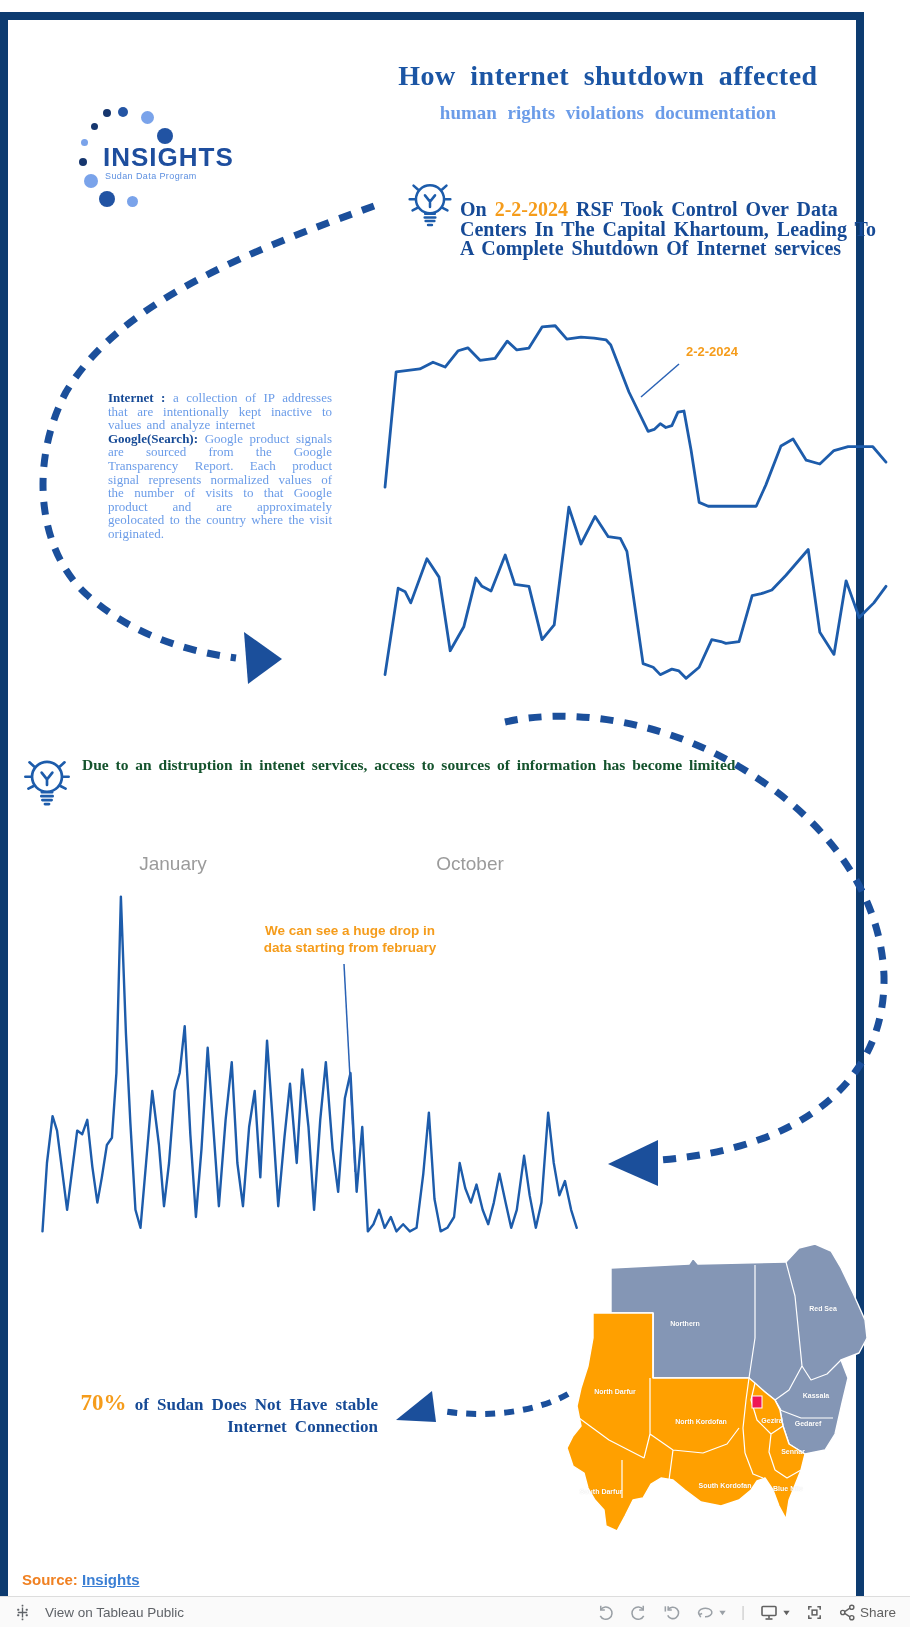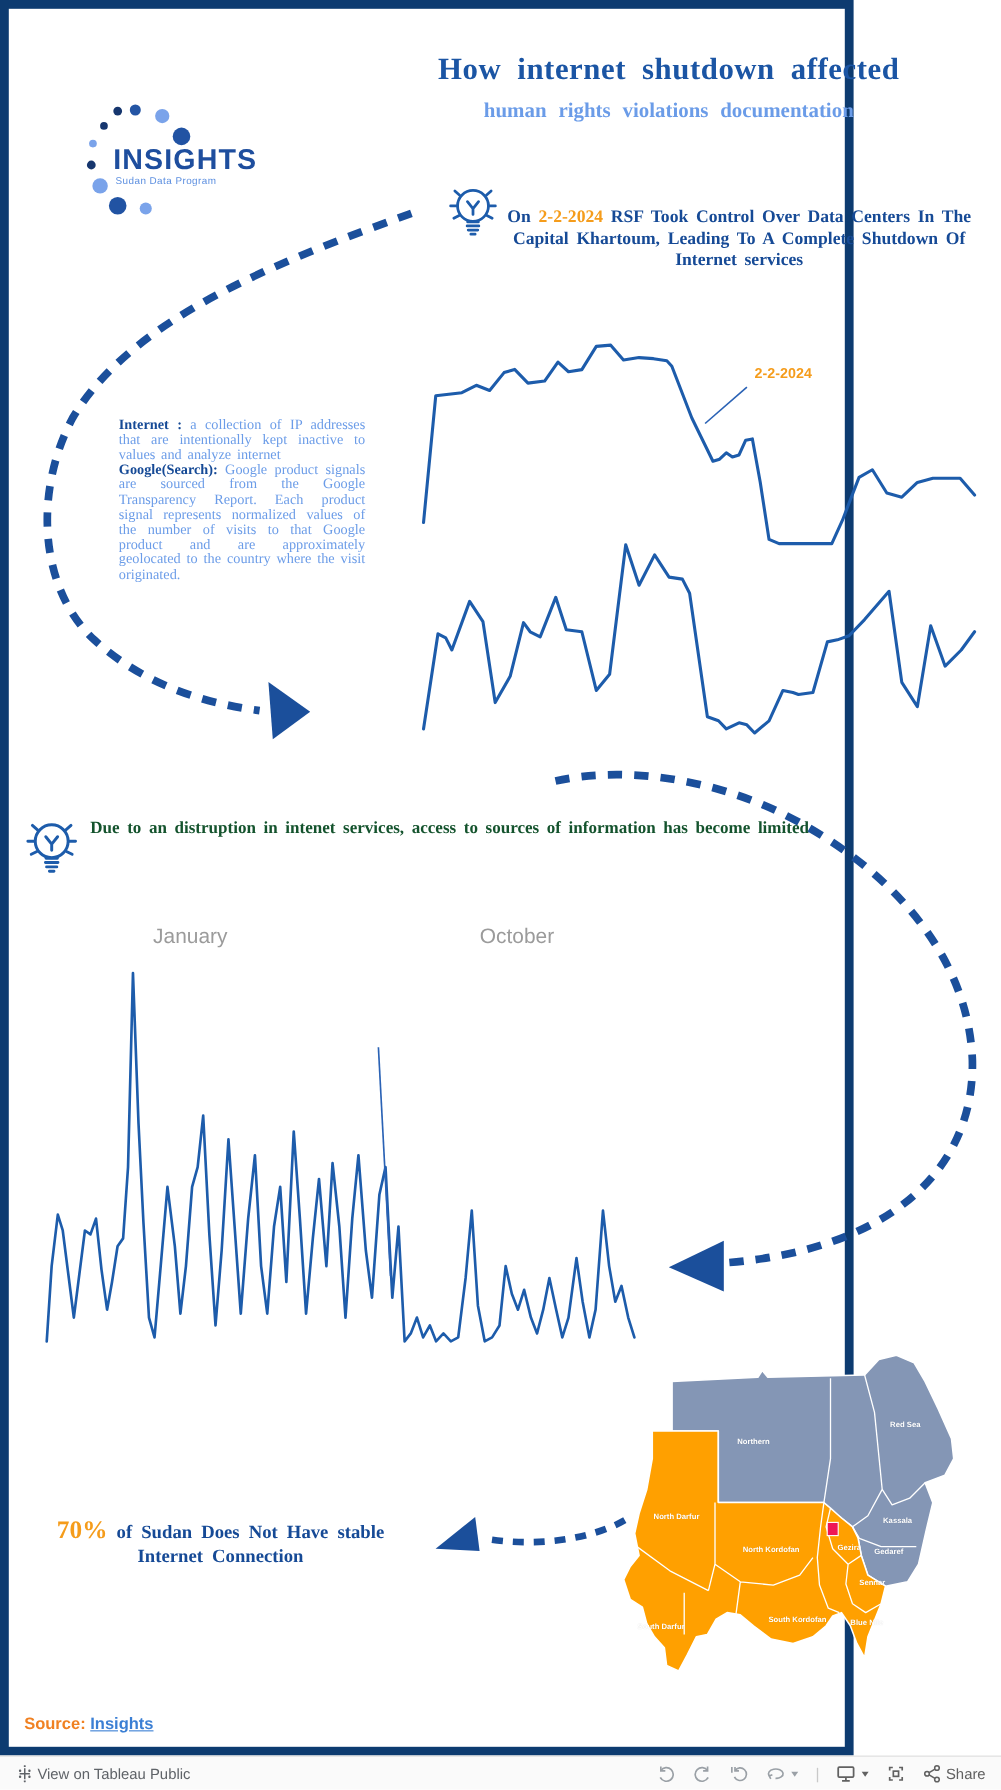--- a/index.html
+++ b/index.html
@@ -3,40 +3,40 @@
 <meta charset="utf-8">
 <style>
   :root{
     --navy:#0d3b70; --blue:#1b55a4; --blue-light:#6b9ce8; --line:#1d5cab;
     --orange:#f59c1b; --orange-deep:#f08122; --map-orange:#FFA000; --map-gray:#8496B5;
     --red:#ef1655; --label-gray:#9b9b9b; --footer-gray:#5f6368; --icon-gray:#9aa0a6; --icon-dark:#616161;
   }
   *{margin:0;padding:0;box-sizing:border-box}
   html,body{width:910px;height:1627px;background:#fff;overflow:hidden}
   #app{position:relative;width:910px;height:1627px;font-family:"Liberation Sans",sans-serif;background:#fff}
-  .board{position:absolute;left:0;top:0;width:776px;height:1596px;border:8px solid var(--navy);background:#fff}
+  .board{position:absolute;left:0;top:12px;width:864px;height:1596px;border:8px solid var(--navy);background:#fff}
   .abs{position:absolute}
   .serif{font-family:"Liberation Serif",serif;font-weight:bold}
 
   
   .title1{left:290px;top:40px;width:620px;text-align:center;font-size:28px;color:var(--blue);word-spacing:7px;letter-spacing:.5px}
   .title2{left:290px;top:82px;width:620px;text-align:center;font-size:19px;color:var(--blue-light);word-spacing:6px}
 
   
   .logo-name{left:95px;top:122px;font-size:26px;font-weight:bold;color:#1e4e9e;letter-spacing:1px;font-family:"Liberation Sans",sans-serif}
   .logo-tag{left:97px;top:151px;font-size:9px;color:#5c8fe0;letter-spacing:.4px}
   .dot{position:absolute;border-radius:50%}
 
   
-  .fact1{left:452px;top:180px;width:424px;text-align:center;font-size:16px;line-height:19.5px;color:#164a96;word-spacing:3px}
+  .fact1{left:452px;top:180px;width:424px;text-align:left;font-size:20px;line-height:19.5px;color:#164a96;word-spacing:3px}
   .fact1 .hl{color:var(--orange)}
   .defs{left:100px;top:371px;width:224px;font-family:"Liberation Serif",serif;font-size:13px;line-height:13.6px;color:var(--blue-light);text-align:justify;word-spacing:2px}
   .defs b{color:#164a96;font-weight:bold}
   .fact2{left:74px;top:736px;width:700px;font-size:15.5px;color:#14532d;word-spacing:3px;white-space:nowrap}
-  .fact3{left:15px;top:1372px;width:355px;text-align:center;font-size:17px;line-height:22px;color:#164a96;word-spacing:4px}
+  .fact3{left:15px;top:1372px;width:355px;text-align:right;font-size:17px;line-height:22px;color:#164a96;word-spacing:4px}
   .fact3 .stat{font-size:23px;color:var(--orange)}
 
   
   .ann-date{left:678px;top:324px;font-size:13px;font-weight:600;color:var(--orange)}
   .ann-drop{left:246px;top:902px;width:192px;text-align:center;font-size:13.5px;line-height:17px;font-weight:600;color:var(--orange)}
   .note{left:577px;top:914px;width:266px;text-align:center;font-size:14px;line-height:19px;font-weight:600;color:#1c55a5}
   .month{font-size:19px;color:var(--label-gray);transform:translateX(-50%)}
 
   svg.chart{position:absolute;overflow:visible}
   #decor{position:absolute;left:0;top:0;pointer-events:none}
@@ -46,21 +46,21 @@
   .map-wrap{left:535px;top:1218px;width:330px;height:300px}
   .map-label{position:absolute;transform:translate(-50%,-50%);font-size:7px;font-weight:bold;color:#fff;white-space:nowrap;text-shadow:0 0 1px rgba(0,0,0,.15)}
 
   
   .source{left:14px;top:1551px;font-size:15px;font-weight:bold}
   .source .lbl{color:var(--orange-deep)}
   .source a{color:#3b7fd4;text-decoration:underline}
 
   
   .footer{position:absolute;left:0;top:1596px;width:910px;height:31px;background:#fafafa;border-top:1px solid #ddd;display:flex;align-items:center;justify-content:space-between;padding:0 14px}
-  .f-left{display:flex;align-items:center;gap:3px;color:var(--footer-gray);font-size:13.5px}
+  .f-left{display:flex;align-items:center;gap:14px;color:var(--footer-gray);font-size:13.5px}
   .f-right{display:flex;align-items:center;gap:14px;color:var(--icon-gray)}
   .f-right .sep{color:#c9c9c9;font-size:14px}
   .f-right .grp{display:flex;align-items:center;gap:3px}
   .share-lbl{font-size:13.5px;color:var(--icon-dark)}
   .fbtn{display:flex;align-items:center;cursor:pointer}
 </style>
 </head>
 <body>
 
 <div id="app">
@@ -108,20 +108,21 @@
       </svg>
     <div class="abs ann-date">2-2-2024</div>
 
     <div class="abs serif fact2">Due to an distruption in intenet services, access to sources of information has become limited</div>
 
     <div class="abs month" style="left:165px;top:833px">January</div>
     <div class="abs month" style="left:462px;top:833px">October</div>
     <svg class="chart" style="left:30px;top:855px" width="560" height="360" viewBox="0 0 100 100" preserveAspectRatio="none">
         <polyline points="0.8,99 1.6,80 2.6,67 3.4,71 4.3,82 5.2,93 6.1,82 7,71 7.9,72 8.8,68 9.7,81 10.6,91 11.4,84 12.3,75 13.2,73 14,55 14.8,6 15.7,44 16.5,69 17.4,93 18.3,98 19.3,80 20.4,60 21.6,75 22.5,92 23.4,80 24.4,60 25.3,55 26.2,42 27.2,72 28.2,95 29.2,76 30.3,48 31.3,70 32.3,92 33.5,68 34.6,52 35.6,80 36.6,92 37.7,70 38.7,60 39.7,84 40.9,46 41.9,68 42.9,92 44,73 45,58 46.2,80 47.2,54 48.3,70 49.3,93 50.4,68 51.4,52 52.6,76 53.6,88 54.8,62 55.8,55 56.9,88 57.9,70 58.9,99 59.9,97 60.9,93 61.9,98 63,95 64,99 65.2,97 66.4,99 67.6,98 68.8,83 69.8,66 70.8,90 71.9,99 73.1,98 74.3,95 75.3,80 76.3,87 77.3,91 78.3,86 79.4,93 80.4,97 81.4,91 82.4,83 83.5,91 84.5,98 85.5,93 86.8,78 87.8,89 88.9,98 89.9,91 91.1,66 92.1,80 93.1,89 94.1,85 95.2,93 96.2,98" fill="none" stroke="#1d5cab" stroke-width="2.4" stroke-linejoin="round" stroke-linecap="round" vector-effect="non-scaling-stroke"></polyline>
       </svg>
+    <div class="abs ann-drop">We can see a huge drop in data starting from february</div>
 
     <div class="abs serif fact3">
       <span class="stat">70%</span><span> of Sudan Does Not Have  stable Internet Connection</span>
     </div>
 
     <div class="abs map-wrap">
       <svg width="330" height="300" viewBox="0 0 330 300">
         <path fill="var(--map-gray)" stroke="#fff" stroke-width="1.4" stroke-linejoin="round" d="M68,30 L146,26 L150,20 L155,26 L243,24 L256,10 L272,6 L288,13 L298,30 L310,55 L322,82 L324,100 L316,115 L298,122 L305,140 L299,165 L292,196 L282,212 L262,216 L246,206 L240,188 L237,172 L232,162 L222,154 L210,146 L206,140 L110,140 L110,75 L68,75 Z"></path>
         <path fill="var(--map-orange)" stroke="#fff" stroke-width="1.4" stroke-linejoin="round" d="M50,75 L110,75 L110,140 L206,140 L212,145 L222,154 L232,162 L237,172 L240,188 L246,206 L262,216 L258,232 L252,247 L246,262 L243,281 L236,268 L230,252 L222,240 L214,243 L208,252 L196,262 L178,268 L158,264 L142,252 L130,242 L118,240 L108,246 L100,260 L90,262 L82,278 L74,293 L63,288 L61,272 L52,262 L45,250 L41,235 L30,228 L24,210 L30,198 L38,188 L34,168 L38,150 L45,128 L50,100 Z"></path>
         <path fill="none" stroke="#fff" stroke-width="1.2" stroke-linejoin="round" d="M110,75 L110,140 M107,140 L107,196 L101,220 M36,180 L66,202 L101,220 M107,196 L130,212 L160,215 L184,206 L196,190 M206,140 L203,162 L200,190 L202,215 M202,215 L210,236 L220,240 M130,212 L126,242 M212,145 L208,162 L214,182 L228,196 M232,162 L238,172 M228,196 L240,188 M228,196 L226,214 L232,232 M232,232 L244,240 L258,232 M212,27 L212,100 L206,140 M243,24 L252,58 L259,128 M259,128 L246,152 L232,162 M259,128 L268,142 L284,136 L298,122 M237,172 L258,180 L290,180 M79,222 L79,260"></path>

